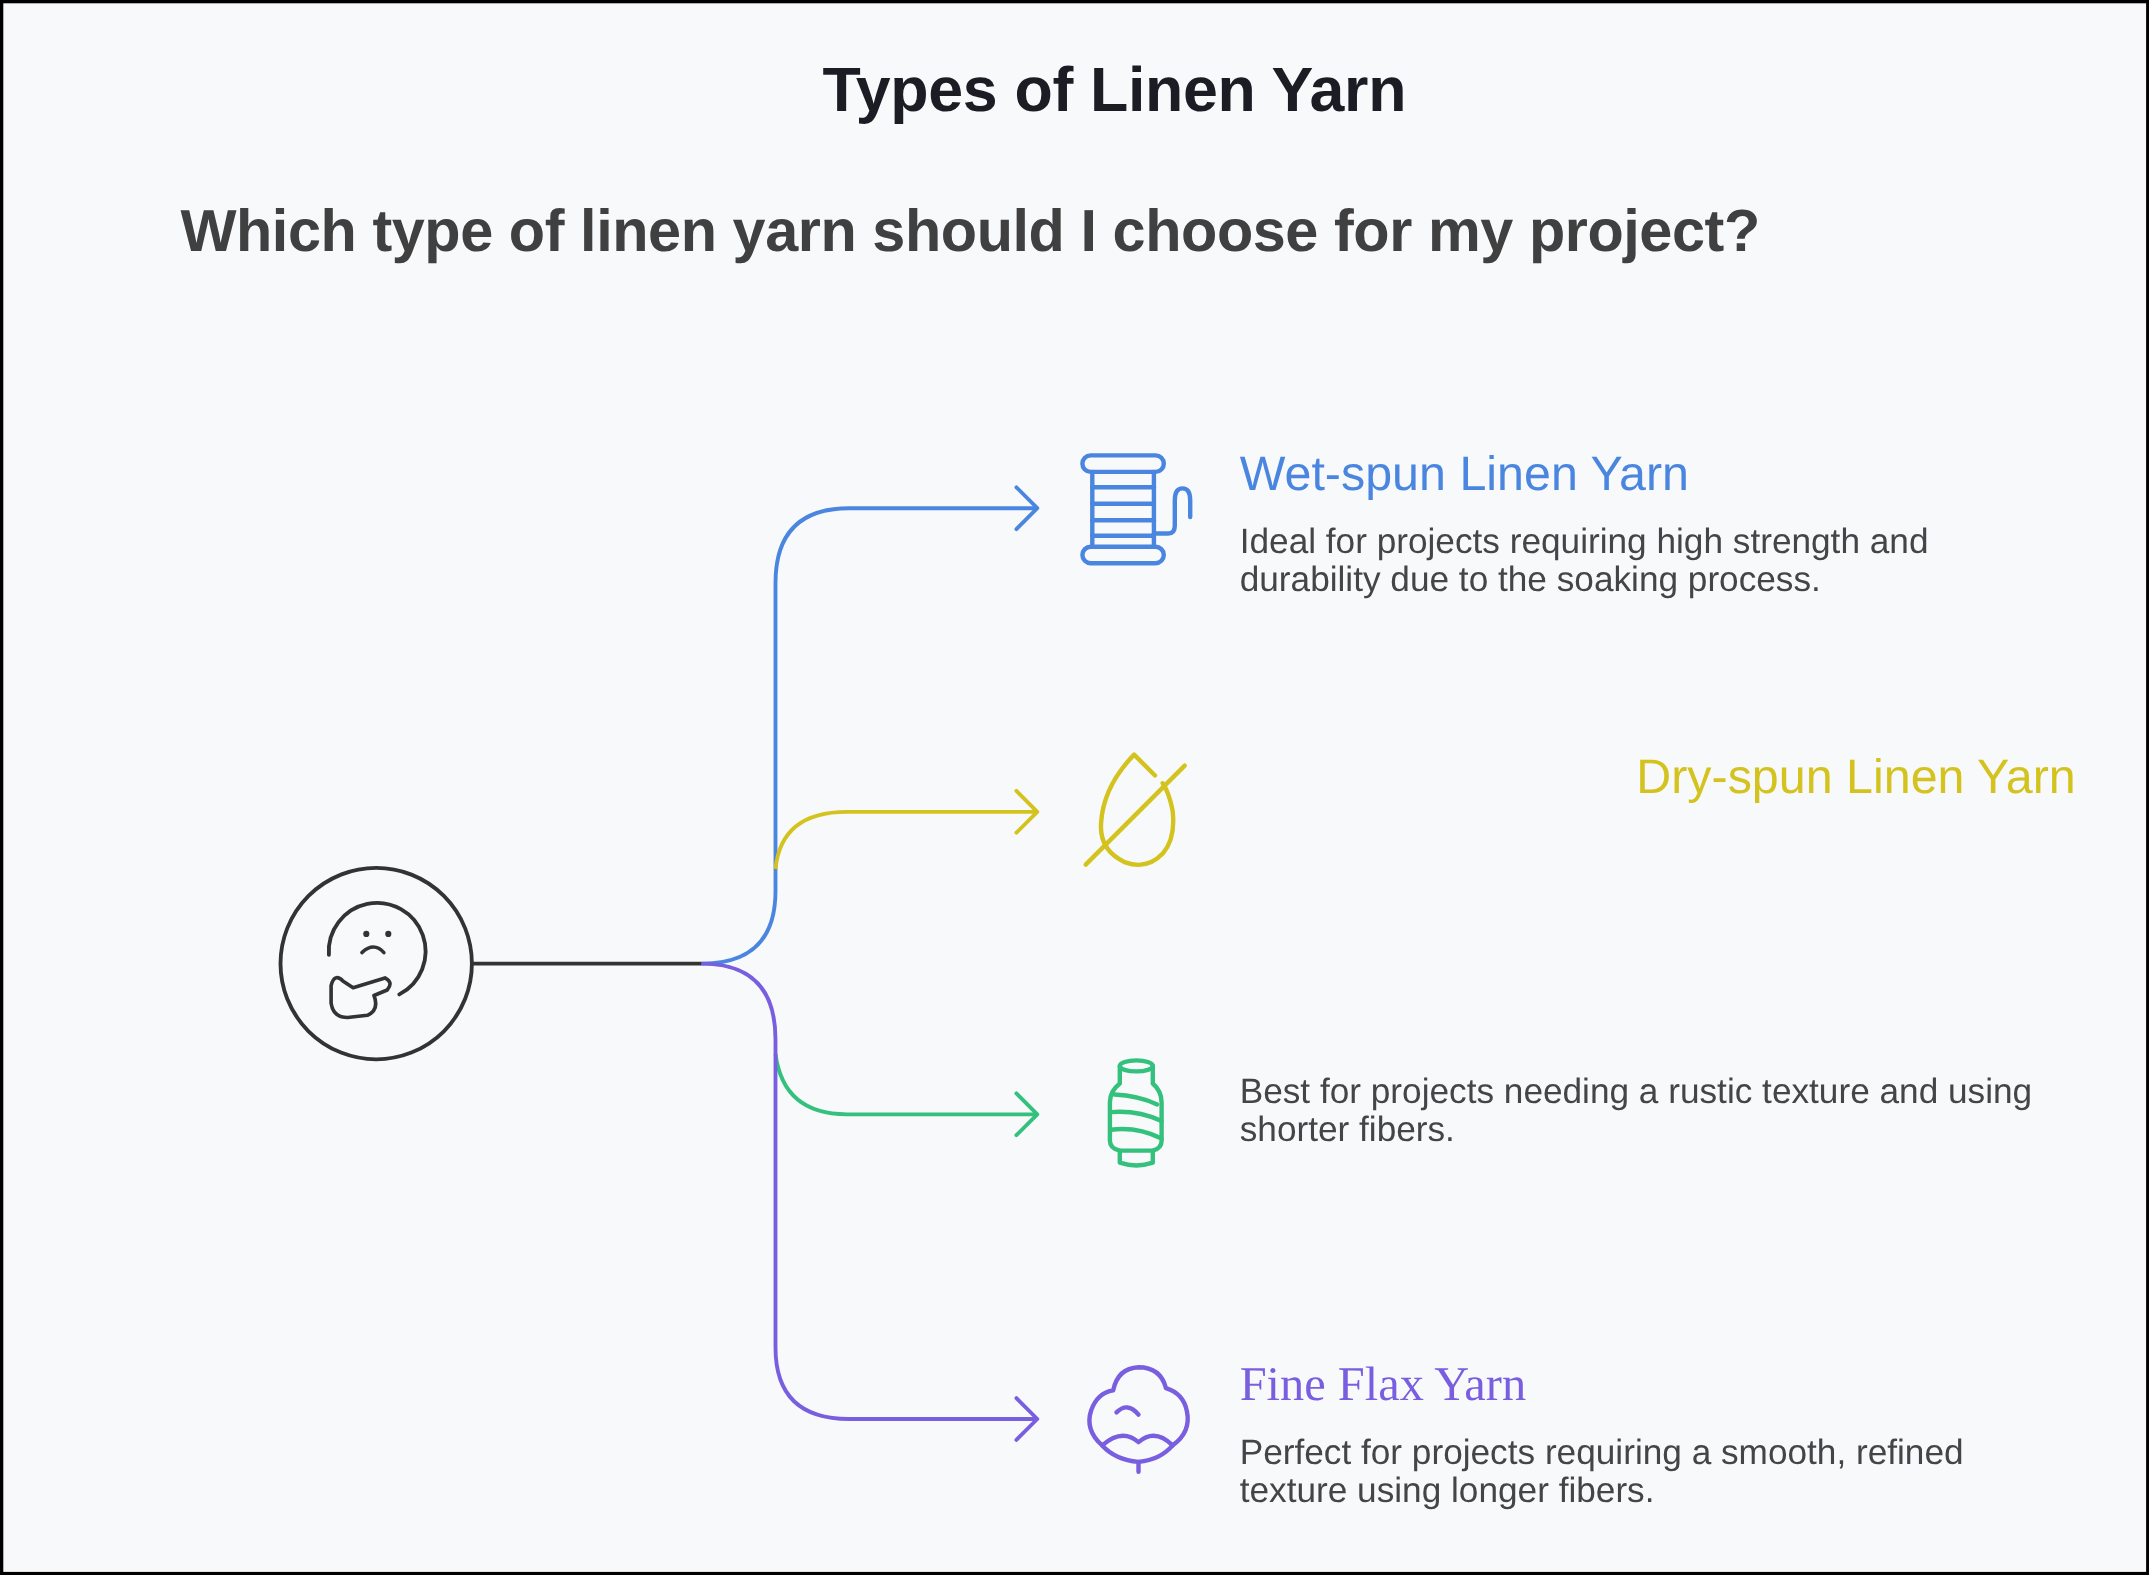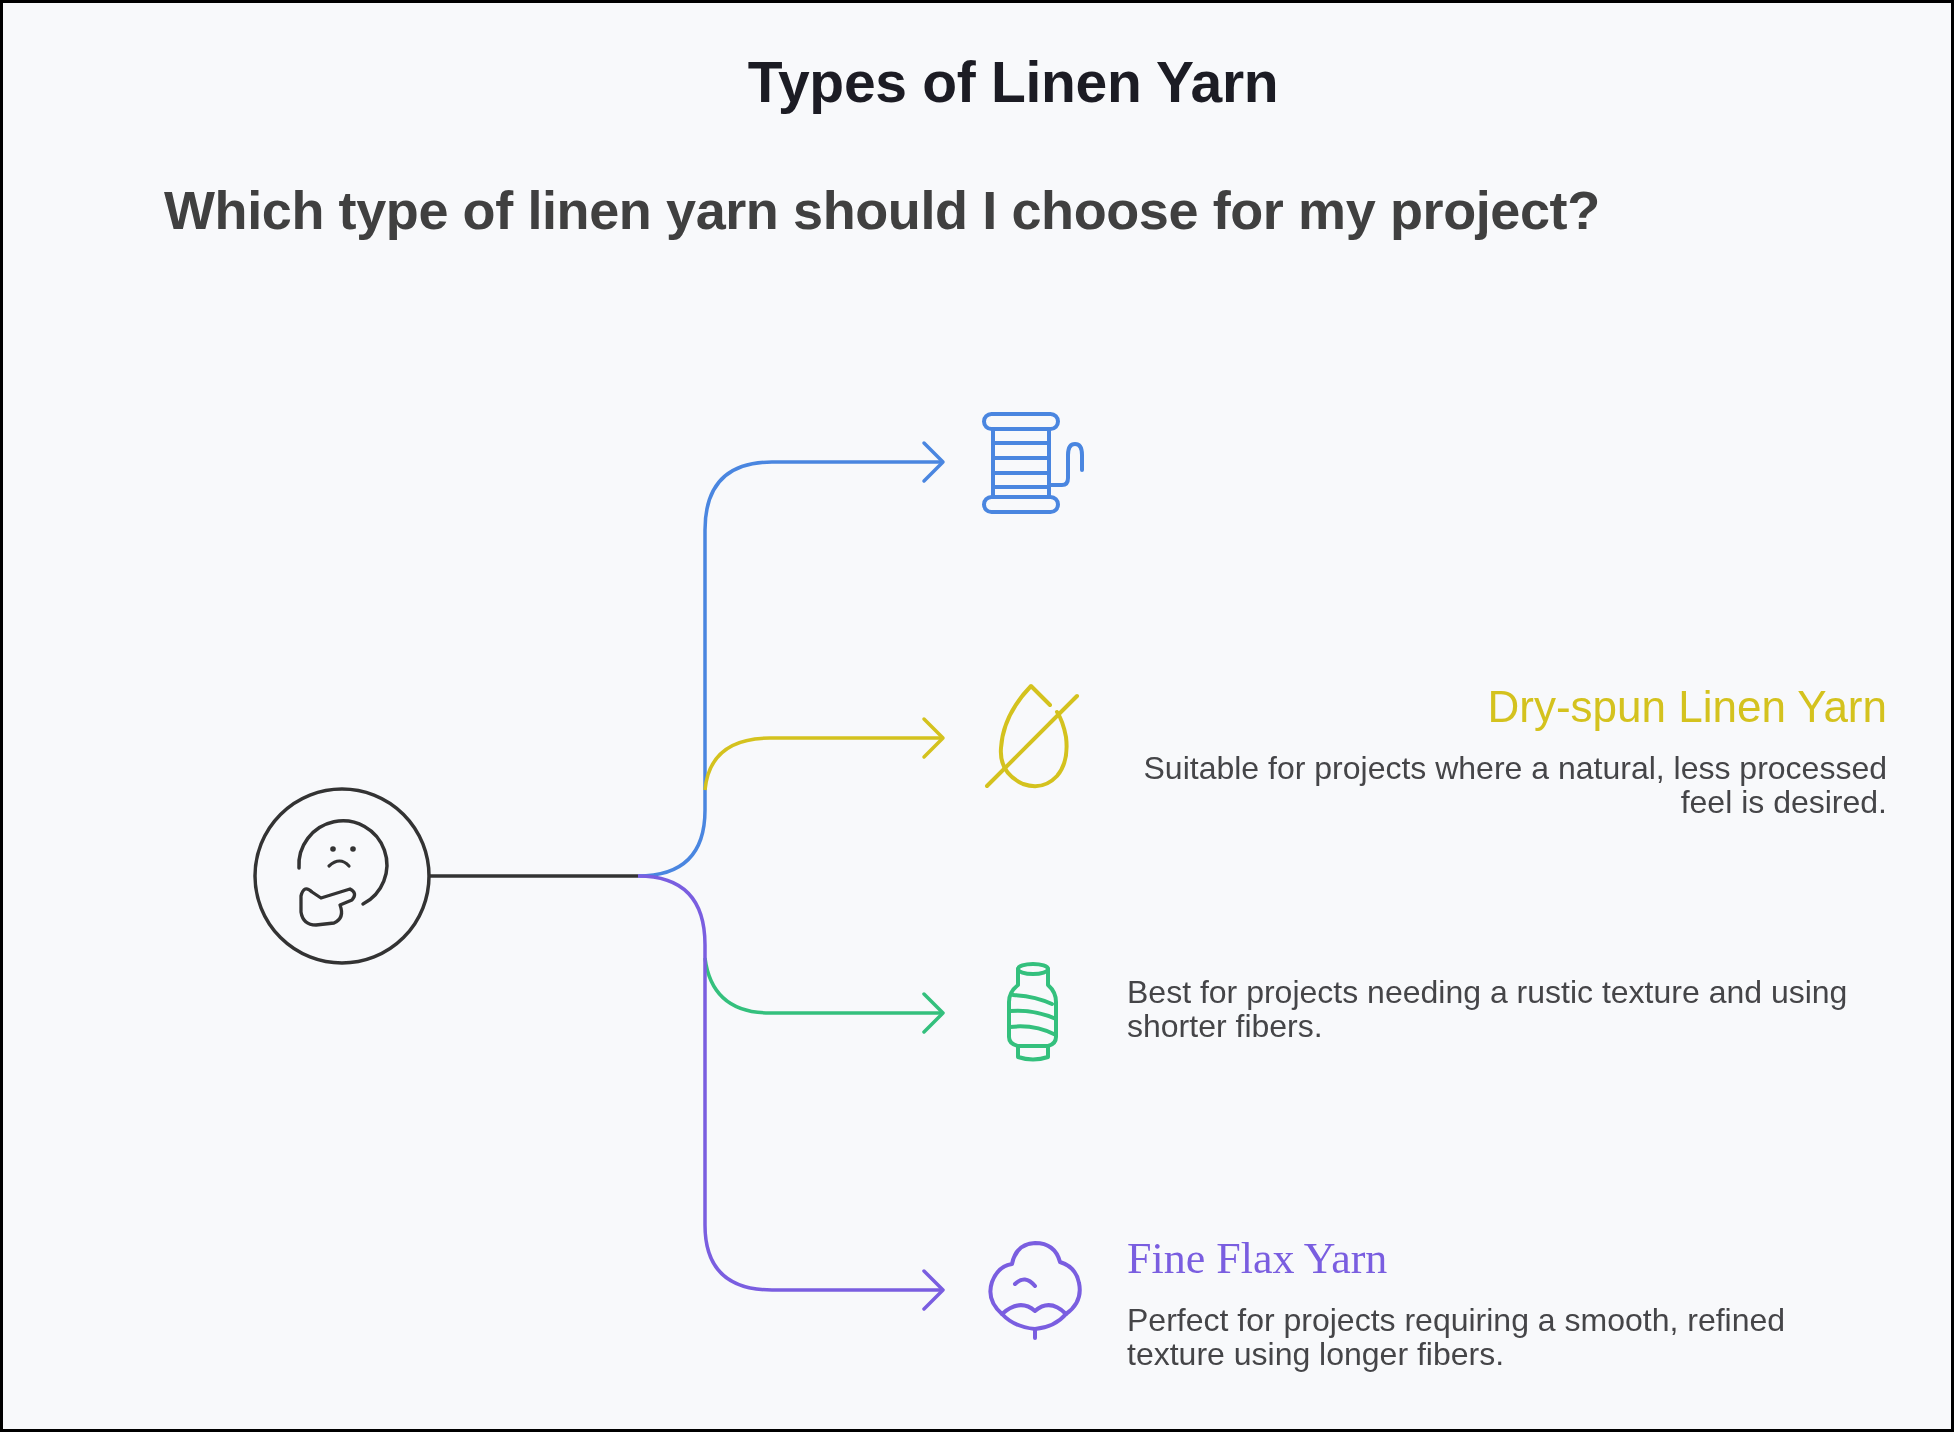--- a/index.html
+++ b/index.html
@@ -100,24 +100,27 @@
     </g>
 
     <g fill="none" stroke="#7a5ee0" stroke-width="4" stroke-linecap="round" stroke-linejoin="round">
       <path d="M 1002 1314 Q 986 1300 992 1282 Q 998 1266 1012 1264 Q 1016 1244 1035 1243 Q 1055 1243 1060 1262 Q 1076 1267 1079 1283 Q 1083 1302 1066 1314"></path>
       <path d="M 1002 1314 Q 1020 1298 1035 1311 Q 1050 1298 1066 1314 Q 1055 1327 1035 1329 Q 1014 1327 1002 1314 Z"></path>
       <line x1="1035" y1="1329" x2="1035" y2="1338"></line>
       <path d="M 1015 1284 Q 1025 1274 1035 1286"></path>
     </g>
   </svg>
 
+  <div class="item" style="top: 402px;">
+    <div class="item-title" style="color:#4a86e0;">Wet-spun Linen Yarn</div>
+    <div class="item-desc">Ideal for projects requiring high strength and durability due to the soaking process.</div>
+  </div>
 
   <div class="item" style="top: 678px; text-align: right;">
     <div class="item-title" style="color:#d4c21e;">Dry-spun Linen Yarn</div>
-    <div class="item-desc">Suitable for projects where a natural, less processed feel is desired.</div>
   </div>
 
   <div class="item" style="top: 954px;">
     <div class="item-desc">Best for projects needing a rustic texture and using shorter fibers.</div>
   </div>
 
   <div class="item" style="top: 1230px;">
     <div class="item-title" style="color:#7a5ee0;font-family:Liberation Serif, serif;">Fine Flax Yarn</div>
     <div class="item-desc">Perfect for projects requiring a smooth, refined texture using longer fibers.</div>
   </div>

